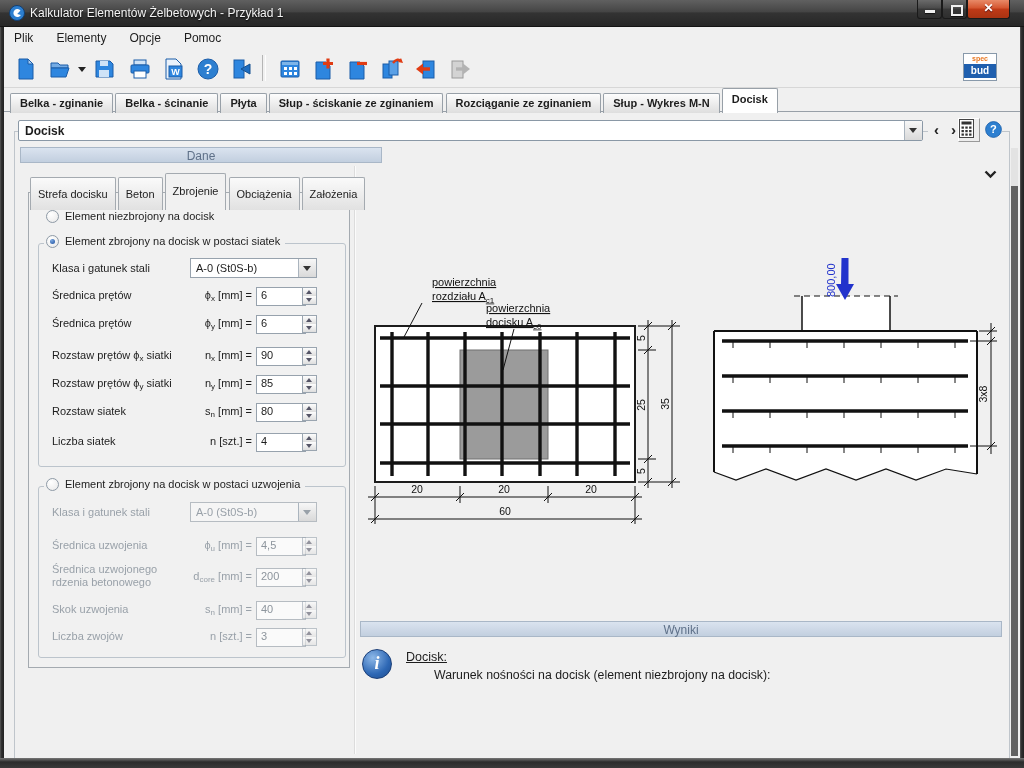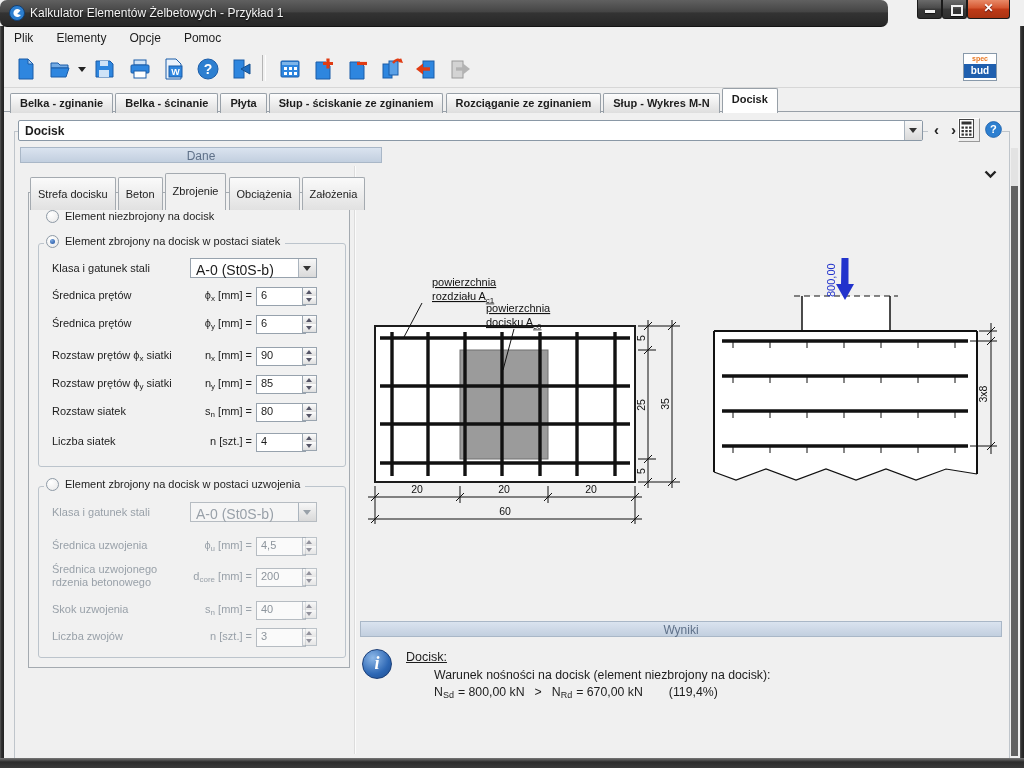--- a/index.html
+++ b/index.html
@@ -5,22 +5,22 @@
   html,body{margin:0;padding:0;background:#888;}
   #win{position:relative;width:1024px;height:768px;background:#f0f0f0;overflow:hidden;
        font-family:"Liberation Sans",sans-serif;font-size:11px;color:#1d1d1d;}
   .abs{position:absolute;}
   
   .frame{position:absolute;background:linear-gradient(90deg,#5a5a5a,#2e2e2e 40%,#222);z-index:50;}
   #frame-l{left:0;top:26px;width:4px;bottom:0;}
   #frame-r{right:0;top:26px;width:4px;bottom:0;}
   #frame-b{left:0;bottom:0;height:10px;width:100%;background:linear-gradient(#777,#2c2c2c 40%,#3a3a3a);}
   
-  #titlebar{position:absolute;left:0;top:0;width:888px;height:26px;z-index:60;
-    background:linear-gradient(#606060,#454545 45%,#333 50%,#272727);border-bottom:1px solid #141414;border-radius:7px;}
+  #titlebar{position:absolute;left:0;top:0;width:1024px;height:26px;z-index:60;
+    background:linear-gradient(#606060,#454545 45%,#333 50%,#272727);border-bottom:1px solid #141414;}
   #titletext{position:absolute;left:30px;top:6px;color:#f4f4f4;font-size:12px;text-shadow:0 1px 2px #000;white-space:nowrap;}
   #appicon{position:absolute;left:9px;top:5px;width:16px;height:16px;}
   .wbtn{position:absolute;top:0;height:19px;border:1px solid #1a1a1a;border-top:none;box-sizing:border-box;
     background:linear-gradient(#6b6b6b,#4a4a4a 45%,#383838 50%,#2e2e2e);border-radius:0 0 3px 3px;text-align:center;}
   .wbtn.close{background:linear-gradient(#e88a68,#d4552f 45%,#bf3a17 50%,#a93312);}
   .glyph-min{position:absolute;left:7px;bottom:5px;width:10px;height:3px;background:#f0f0f0;box-shadow:0 1px 1px #111;}
   .glyph-max{position:absolute;left:8px;top:5px;width:8px;height:7px;border:2px solid #f0f0f0;box-shadow:0 1px 1px #111;}
   .glyph-x{color:#fff;font-size:12px;font-weight:bold;line-height:17px;text-shadow:0 1px 1px #511;}
   
   #menubar{position:absolute;left:4px;top:27px;right:4px;height:21px;background:#f0f0f0;}
@@ -82,21 +82,21 @@
   sub{font-size:8px;vertical-align:-2px;}
   .finput{position:absolute;left:212px;top:0;width:44px;height:16px;border:1px solid #97a2ad;background:#fff;
     padding:1px 0 0 4px;font-size:11px;}
   .fspin{position:absolute;left:258px;top:0;width:15px;height:18px;border:1px solid #9aa5b0;box-sizing:border-box;background:#e8e8e8;}
   .fspin .up,.fspin .dn{position:absolute;left:0;right:0;height:8px;background:linear-gradient(#fdfdfd,#dedede);}
   .fspin .up{top:0;border-bottom:1px solid #aab;}
   .fspin .dn{bottom:0;}
   .fspin .up::after{content:"";position:absolute;left:3px;top:2px;border:3px solid transparent;border-bottom:4px solid #556;border-top:none;}
   .fspin .dn::after{content:"";position:absolute;left:3px;top:2px;border:3px solid transparent;border-top:4px solid #556;border-bottom:none;}
   .combo{position:absolute;height:20px;border:1px solid #97a2ad;background:#fff;box-sizing:border-box;z-index:4;}
-  .combo .ctext{position:absolute;left:5px;top:3px;font-size:14px;white-space:nowrap;}
+  .combo .ctext{position:absolute;left:5px;top:3px;font-size:11px;white-space:nowrap;}
   .dis, .dis .flab, .dis .flab2, .dis .fsym{color:#99a1a9;}
   .dis .finput{color:#8d959d;background:#fafafa;border-color:#b6bcc2;}
   .dis .fspin{opacity:.6;}
   .combo.dis{background:#f5f5f5;border-color:#b6bcc2;}
   .combo.dis .ctext{color:#99a1a9;}
   .combo.dis .carr::after{border-top-color:#99a1a9;}
   
   #infoicon{position:absolute;left:362px;top:649px;width:30px;height:30px;border-radius:50%;z-index:3;
     background:radial-gradient(circle at 35% 28%,#8db8e8,#2e68b5 60%,#1c4a8c);border:1px solid #1c3f78;box-sizing:border-box;
     color:#fff;font-family:"Liberation Serif",serif;font-style:italic;font-weight:bold;font-size:18px;text-align:center;line-height:27px;}
@@ -542,23 +542,20 @@
         <line x1="631" y1="179" x2="639" y2="171"></line>
         <line x1="631" y1="284" x2="639" y2="276"></line>
     </g>
     <text transform="translate(631,228) rotate(-90)" font-size="10.5" fill="#111" text-anchor="middle">3x8</text>
   </svg>
 
   <div class="phead" style="left:360px;top:621px;width:642px;">Wyniki</div>
   <div id="infoicon">i</div>
   <div id="rheading">Docisk:</div>
   <div class="rline" style="top:668px;">Warunek nośności na docisk (element niezbrojony na docisk):</div>
-  <div class="rline" style="top:685px;">
-    <span>N</span><sub>Sd</sub><span class="rv">= 800,00 kN</span><span class="rop">&gt;</span><span>N</span><sub>Rd</sub><span class="rv">= 670,00 kN</span><span class="rpct">(119,4%)</span>
-  </div>
 
   <div id="sbar">
       <div id="sthumb"></div>
     </div>
 
   <div class="frame" id="frame-l"></div>
   <div class="frame" id="frame-r"></div>
   <div class="frame" id="frame-b"></div>
 </div>
 

